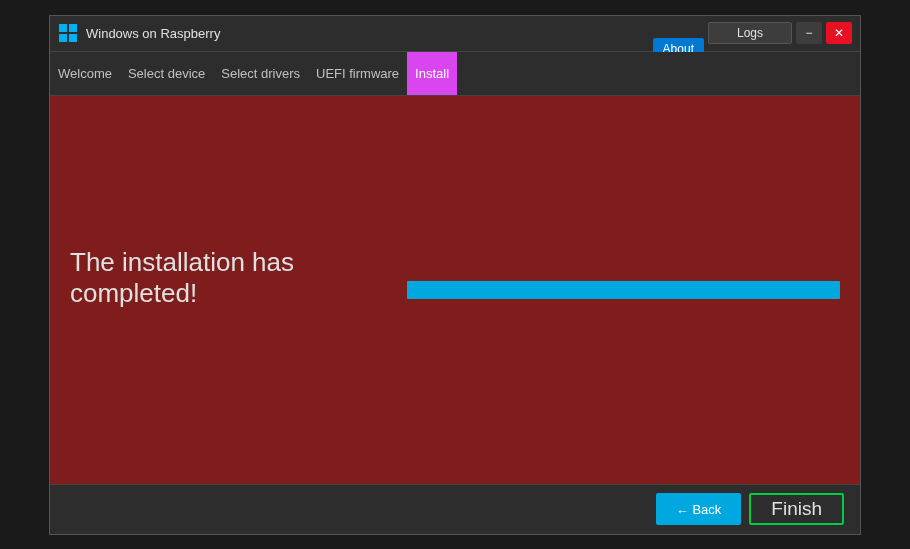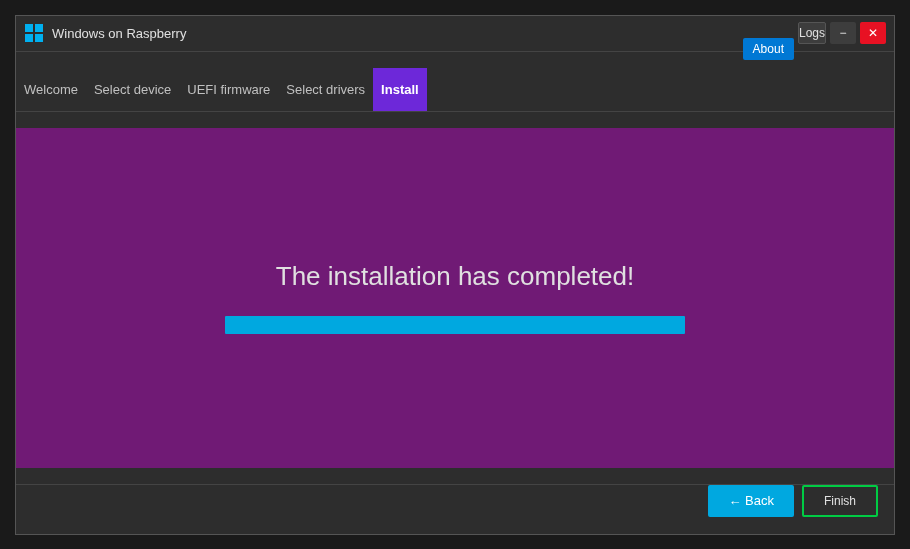--- a/index.html
+++ b/index.html
@@ -13,27 +13,26 @@
       background: #1a1a1a;
       display: flex;
       justify-content: center;
       align-items: center;
       width: 910px;
       height: 549px;
       overflow: hidden;
     }
 
     .window {
-      width: 880px;
+      width: 812px;
       height: 520px;
       background: #2d2d2d;
       border: 1px solid #555;
       display: flex;
       flex-direction: column;
-      gap: 16px;
     }
 
     
     .title-bar {
       background: #2d2d2d;
       height: 36px;
       display: flex;
       align-items: center;
       padding: 0 8px;
       border-bottom: 1px solid #444;
@@ -75,21 +74,21 @@
       cursor: pointer;
       border-radius: 2px;
       height: 22px;
       margin-top: 32px;
     }
 
     .btn-logs {
       background: #3d3d3d;
       color: #e0e0e0;
       border: 1px solid #555;
-      padding: 2px 0;
+      padding: 2px 28px;
       font-size: 12px;
       cursor: pointer;
       border-radius: 2px;
       height: 22px;
     }
 
     .title-btn {
       width: 26px;
       height: 22px;
       background: #3d3d3d;
@@ -124,31 +123,30 @@
       font-size: 13px;
       display: flex;
       align-items: center;
       cursor: pointer;
       border: none;
       background: transparent;
       white-space: nowrap;
     }
 
     .nav-tab.active {
-      background: #6d28d9;
-      color: white;
-      font-weight: bold;
+      background: #d946ef;
+      color: white;
     }
 
     
     .main-content {
       flex: 1;
-      background: #701a75;
-      display: flex;
-      flex-direction: column;
+      background: #7f1d1d;
+      display: flex;
+      flex-direction: row;
       align-items: center;
       justify-content: center;
       padding: 20px;
     }
 
     .completion-text {
       color: #e0e0e0;
       font-size: 26px;
       font-weight: 400;
       margin-bottom: 24px;
@@ -164,20 +162,21 @@
       height: 100%;
       background: #00a8e0;
       border-radius: 1px;
     }
 
     
     .footer {
       background: #2d2d2d;
       height: 50px;
       display: flex;
+      align-items: center;
       justify-content: flex-end;
       padding: 0 16px;
       border-top: 1px solid #444;
       gap: 8px;
       flex-shrink: 0;
     }
 
     .btn-back {
       background: #00a8e0;
       color: white;
@@ -190,21 +189,21 @@
       display: flex;
       align-items: center;
       gap: 6px;
     }
 
     .btn-finish {
       background: #2d2d2d;
       color: #e0e0e0;
       border: 2px solid #00cc44;
       padding: 6px 20px;
-      font-size: 12px;
+      font-size: 19px;
       cursor: pointer;
       border-radius: 2px;
       height: 32px;
       display: flex;
       align-items: center;
     }
   </style>
 </head>
 <body>
 
@@ -224,22 +223,22 @@
       <button class="btn-about">About</button>
       <button class="btn-logs">Logs</button>
       <button class="title-btn">−</button>
       <button class="title-btn close">✕</button>
     </div>
   </div>
 
   <div class="nav-bar">
     <button class="nav-tab">Welcome</button>
     <button class="nav-tab">Select device</button>
+    <button class="nav-tab">Select drivers</button>
     <button class="nav-tab">UEFI firmware</button>
-    <button class="nav-tab">Select drivers</button>
     <button class="nav-tab active">Install</button>
   </div>
 
   <div class="main-content">
     <div class="completion-text">The installation has completed!</div>
     <div class="progress-bar-container">
       <div class="progress-bar-fill" style="width: 100%;"></div>
     </div>
   </div>
 

